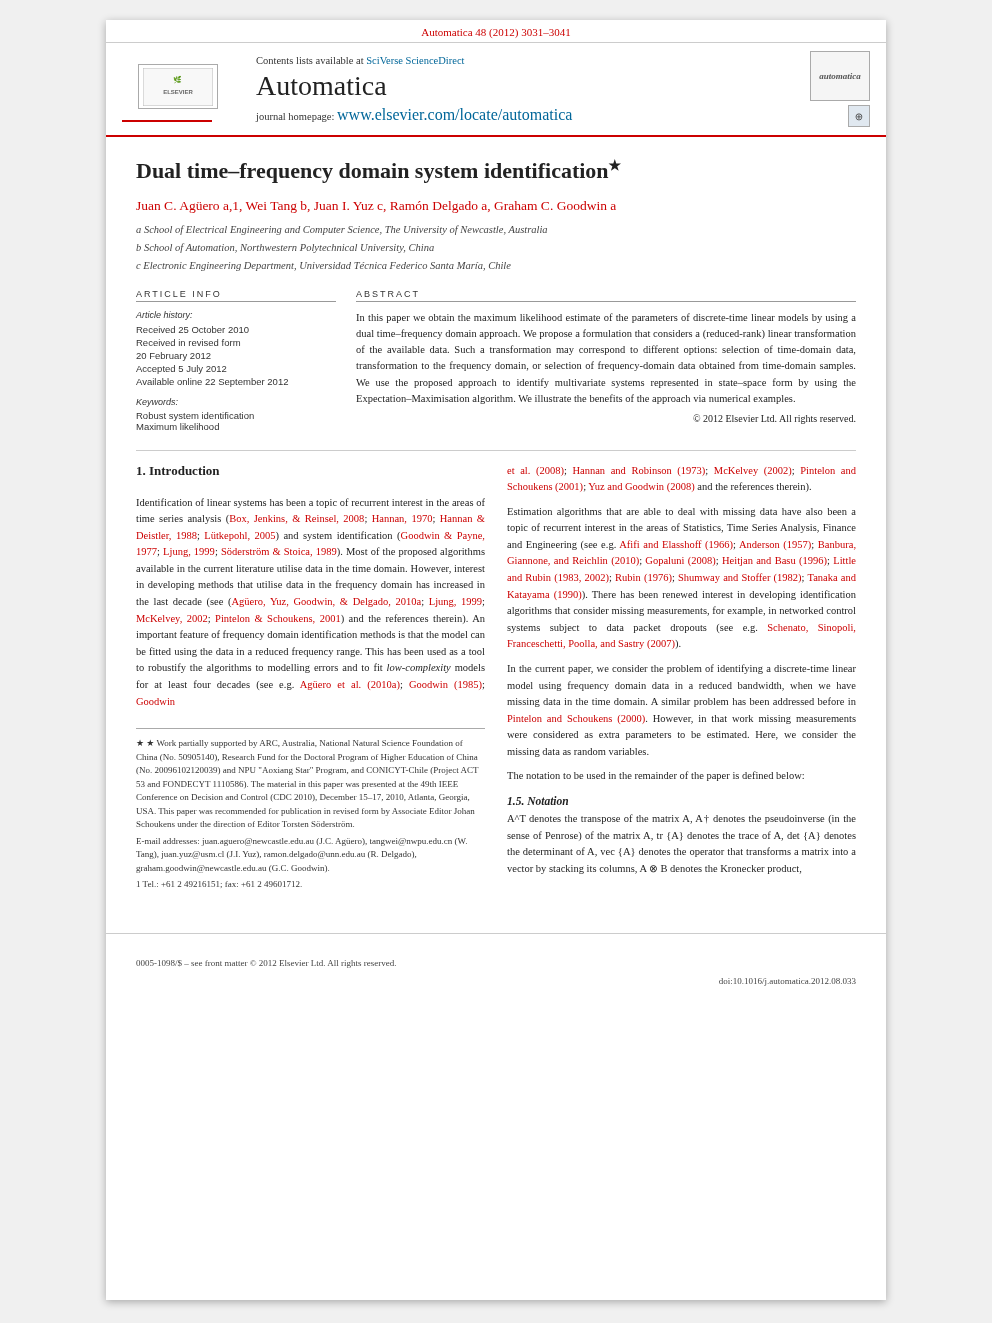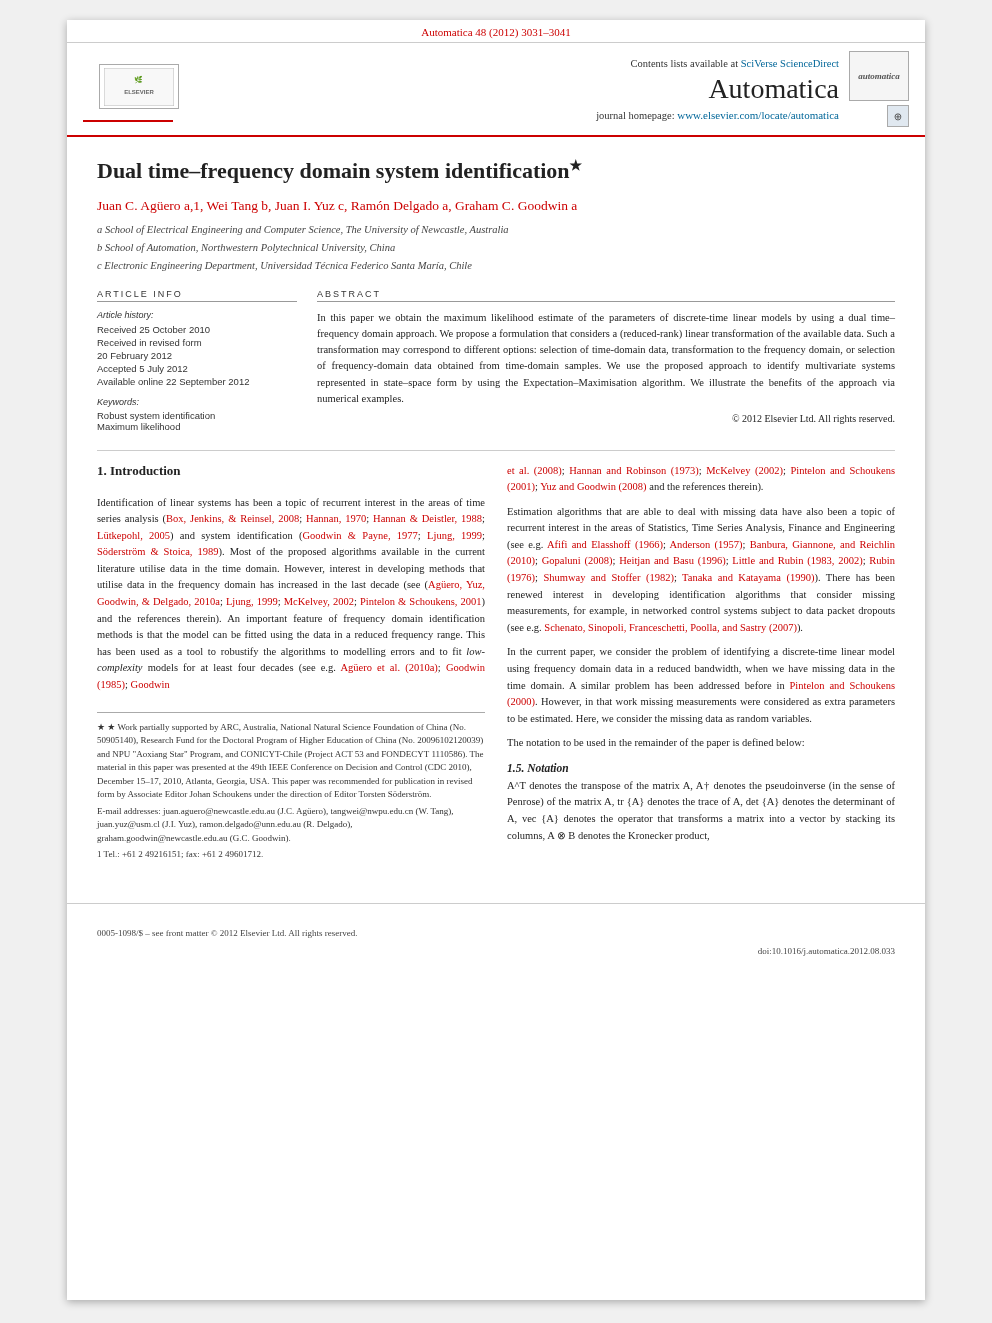--- a/index.html
+++ b/index.html
@@ -5,21 +5,21 @@
     * { margin: 0; padding: 0; box-sizing: border-box; }
     body {
       background: #f0f0f0;
       font-family: 'Times New Roman', Times, serif;
       display: flex;
       justify-content: center;
       padding: 20px 0;
     }
     .page {
       background: #fff;
-      width: 858px;
+      width: 780px;
       min-height: 1280px;
       padding: 0;
       box-shadow: 0 2px 8px rgba(0,0,0,0.3);
       position: relative;
     }
     
     .top-bar {
       text-align: center;
       padding: 6px 0 4px;
       font-size: 11px;
@@ -45,21 +45,22 @@
       height: 45px;
       display: flex;
       align-items: center;
       justify-content: center;
       font-size: 8px;
       color: #666;
       margin-bottom: 3px;
     }
     .journal-center {
       flex: 1;
-      text-align: right;
+      text-align: left;
+      padding-left: 44px;
     }
     .journal-center .contents-line {
       font-size: 10.5px;
       color: #333;
       margin-bottom: 2px;
     }
     .journal-center .contents-line a {
       color: #006699;
       text-decoration: none;
     }
@@ -303,21 +304,21 @@
       </div>
     </div>
     <div class="journal-center">
       <div class="contents-line">
         <span>Contents lists available at</span>
         <a href="#" style="color:#006699;">SciVerse ScienceDirect</a>
       </div>
       <div class="journal-title" style="font-size:28px;font-family:'Times New Roman',serif;color:#222;margin:4px 0;">Automatica</div>
       <div class="homepage-line">
         <span>journal homepage:</span>
-        <a href="#" style="color:#006699; font-size:11px;">www.elsevier.com/locate/automatica</a>
+        <a href="#" style="color:#006699; font-size:16px;">www.elsevier.com/locate/automatica</a>
       </div>
     </div>
     <div class="journal-right">
       <div class="journal-right-logo">
         <span style="font-size:9px;color:#555;font-style:italic;font-weight:bold;">automatica</span>
       </div>
       <div class="journal-right-icon">⊕</div>
     </div>
   </div>
 

